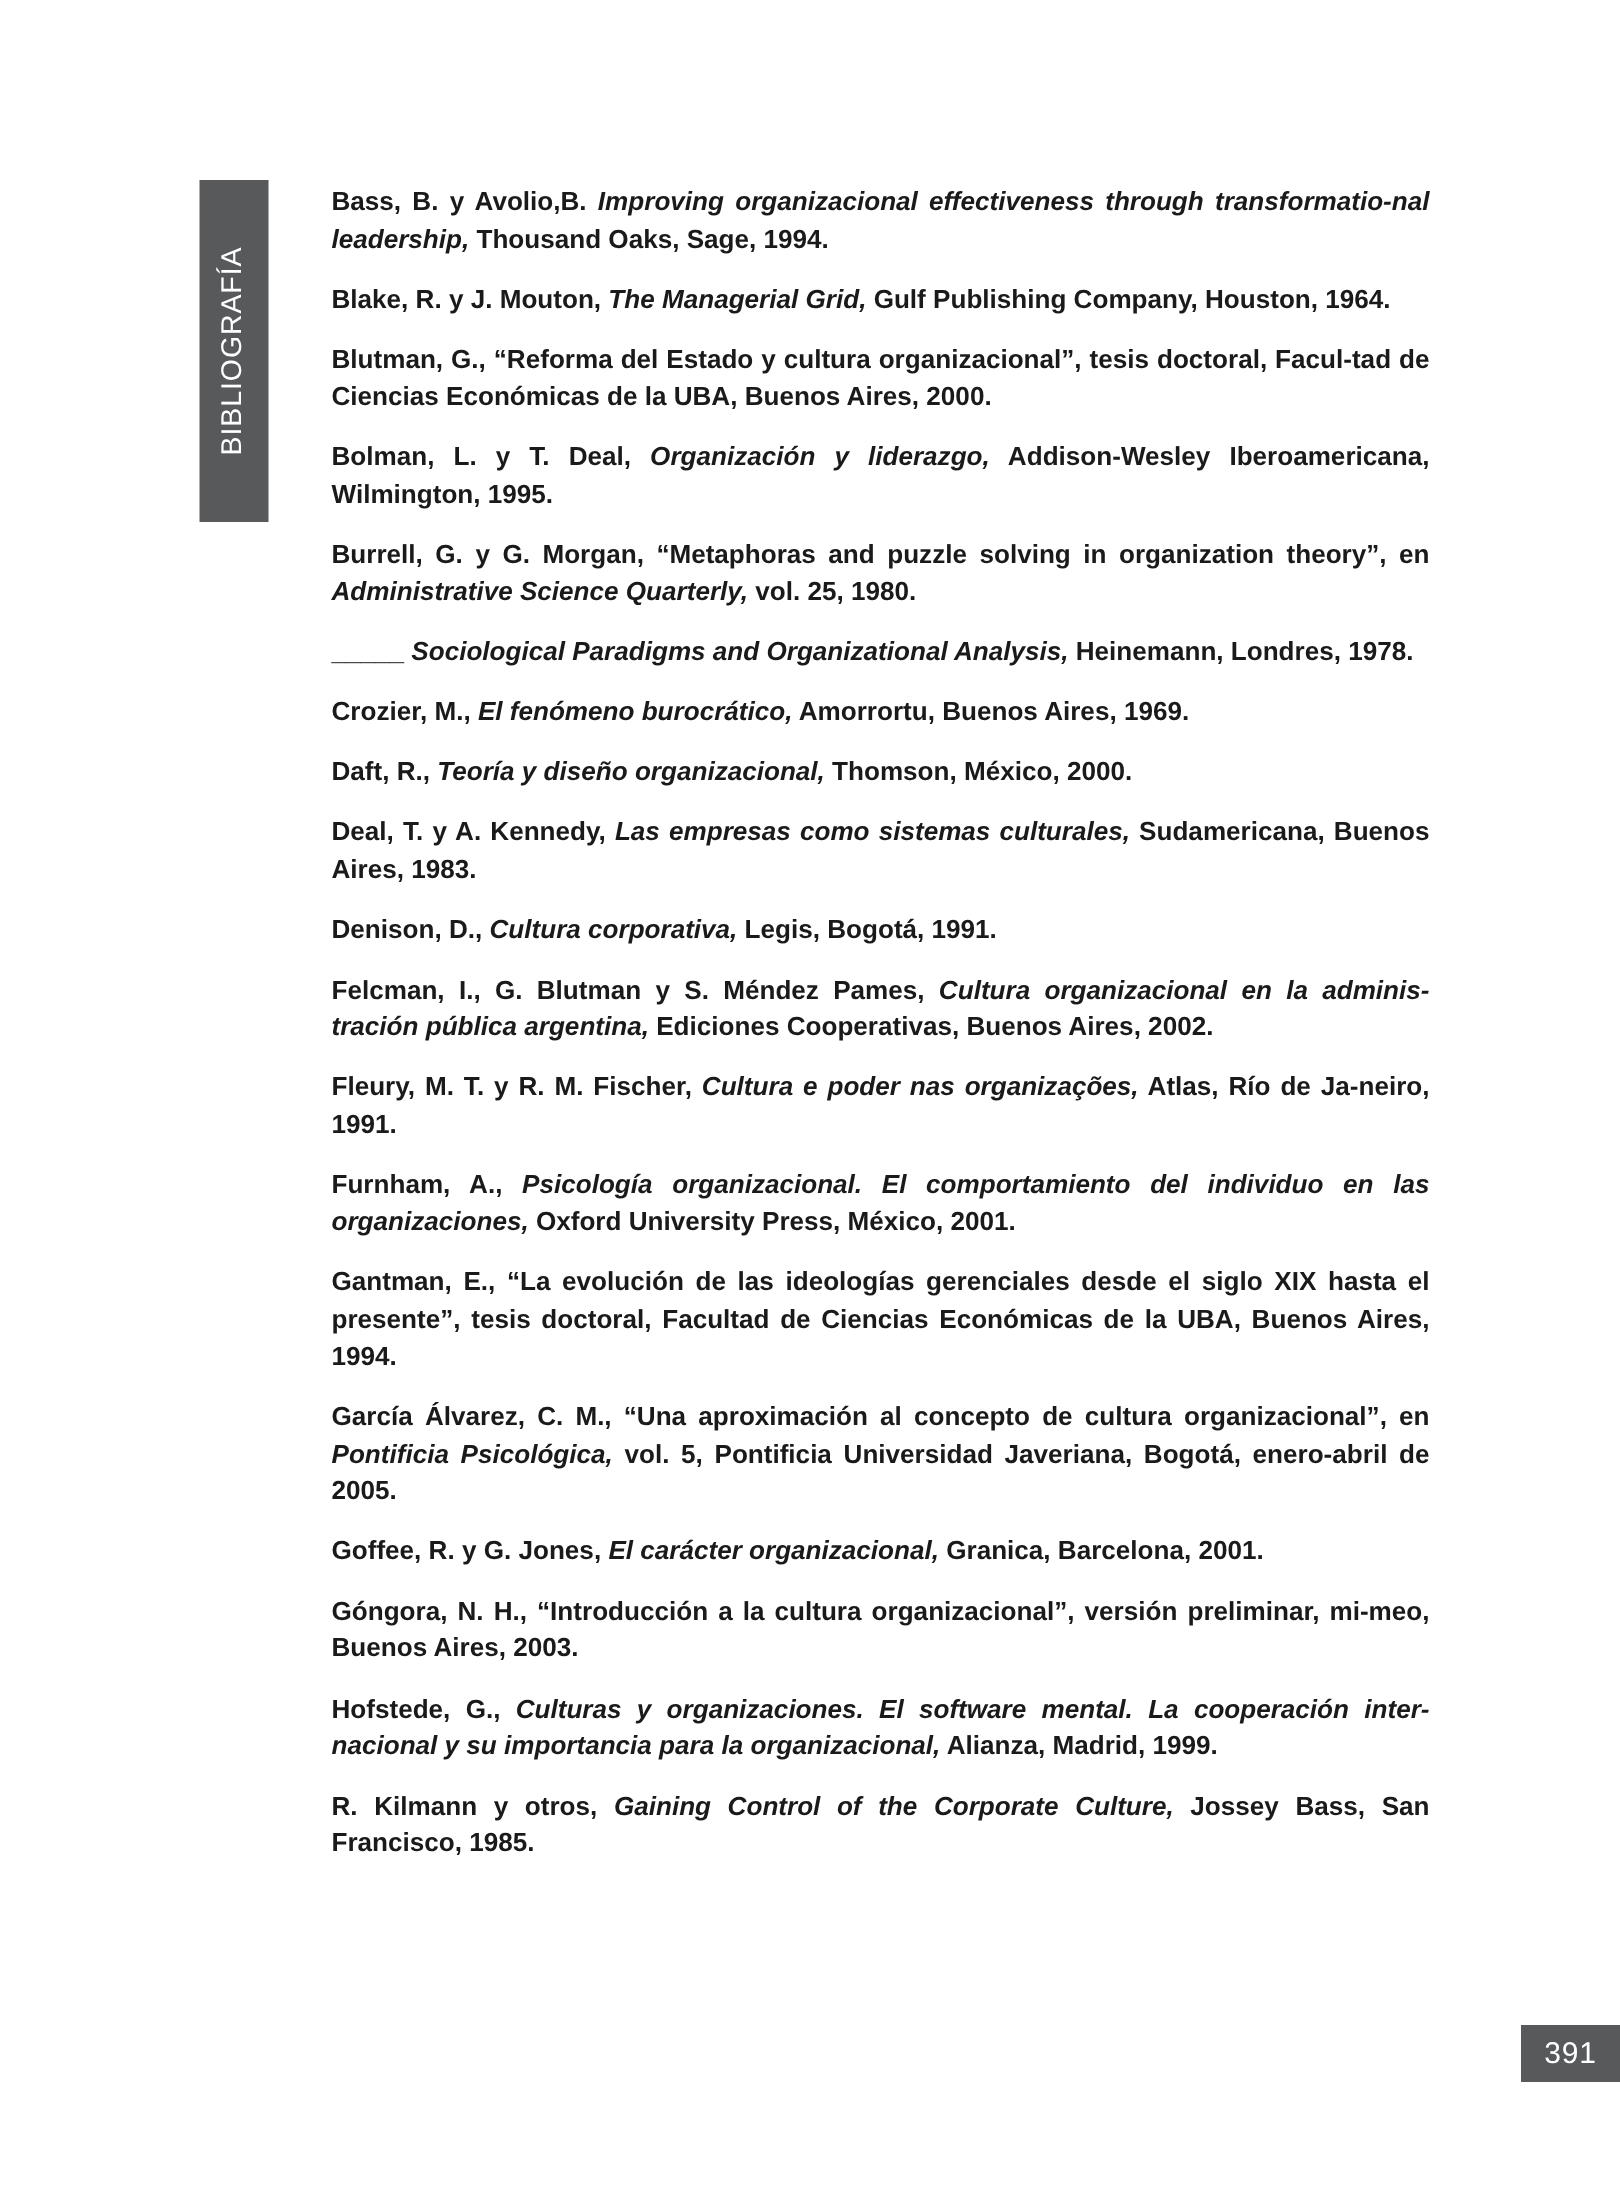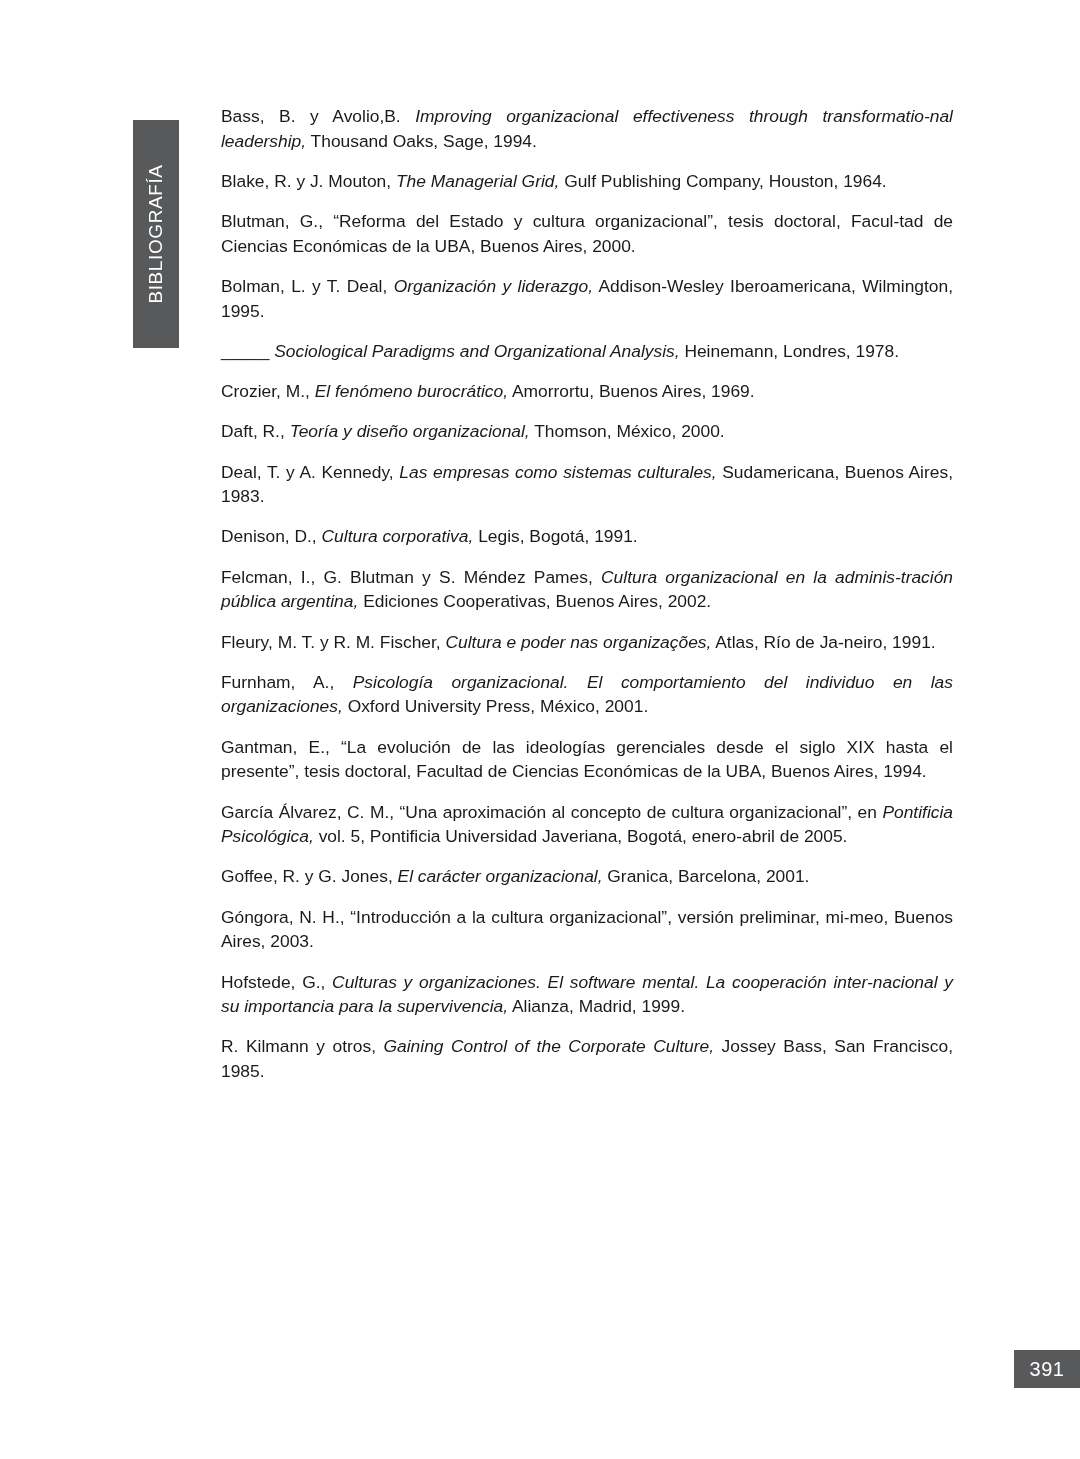--- a/index.html
+++ b/index.html
@@ -36,22 +36,23 @@
     white-space: nowrap;
     color: #ffffff;
     font-size: 19px;
     letter-spacing: 0.6px;
     font-family: "Liberation Sans", sans-serif;
   }
   
   .content {
     position: absolute;
     left: 221px;
-    top: 104px;
+    top: 122px;
     width: 732px;
+    font-weight: bold;
   }
   .ref {
     font-size: 17.4px;
     line-height: 1.42;
     text-align: justify;
     text-justify: inter-word;
     margin: 0 0 15.5px 0;
     color: #1a1a1a;
     hyphens: manual;
   }
@@ -86,31 +87,32 @@
 
   <div class="side-tab">
     <span class="side-tab-label">BIBLIOGRAFÍA</span>
   </div>
 
   <div class="content">
     <p class="ref">Bass, B. y Avolio,B. <i>Improving organizacional effectiveness through transformatio-nal leadership,</i> Thousand Oaks, Sage, 1994.</p>
     <p class="ref">Blake, R. y J. Mouton, <i>The Managerial Grid,</i> Gulf Publishing Company, Houston, 1964.</p>
     <p class="ref">Blutman, G., “Reforma del Estado y cultura organizacional”, tesis doctoral, Facul-tad de Ciencias Económicas de la UBA, Buenos Aires, 2000.</p>
     <p class="ref">Bolman, L. y T. Deal, <i>Organización y liderazgo,</i> Addison-Wesley Iberoamericana, Wilmington, 1995.</p>
+    <p class="ref">Burrell, G. y G. Morgan, “Metaphoras and puzzle solving in organization theory”, en <i>Administrative Science Quarterly,</i> vol. 25, 1980.</p>
     <p class="ref">_____ <i>Sociological Paradigms and Organizational Analysis,</i> Heinemann, Londres, 1978.</p>
     <p class="ref">Crozier, M., <i>El fenómeno burocrático,</i> Amorrortu, Buenos Aires, 1969.</p>
     <p class="ref">Daft, R., <i>Teoría y diseño organizacional,</i> Thomson, México, 2000.</p>
     <p class="ref">Deal, T. y A. Kennedy, <i>Las empresas como sistemas culturales,</i> Sudamericana, Buenos Aires, 1983.</p>
     <p class="ref">Denison, D., <i>Cultura corporativa,</i> Legis, Bogotá, 1991.</p>
     <p class="ref">Felcman, I., G. Blutman y S. Méndez Pames, <i>Cultura organizacional en la adminis-tración pública argentina,</i> Ediciones Cooperativas, Buenos Aires, 2002.</p>
     <p class="ref">Fleury, M. T. y R. M. Fischer, <i>Cultura e poder nas organizações,</i> Atlas, Río de Ja-neiro, 1991.</p>
     <p class="ref">Furnham, A., <i>Psicología organizacional. El comportamiento del individuo en las organizaciones,</i> Oxford University Press, México, 2001.</p>
     <p class="ref">Gantman, E., “La evolución de las ideologías gerenciales desde el siglo XIX hasta el presente”, tesis doctoral, Facultad de Ciencias Económicas de la UBA, Buenos Aires, 1994.</p>
     <p class="ref">García Álvarez, C. M., “Una aproximación al concepto de cultura organizacional”, en <i>Pontificia Psicológica,</i> vol. 5, Pontificia Universidad Javeriana, Bogotá, enero-abril de 2005.</p>
     <p class="ref">Goffee, R. y G. Jones, <i>El carácter organizacional,</i> Granica, Barcelona, 2001.</p>
     <p class="ref">Góngora, N. H., “Introducción a la cultura organizacional”, versión preliminar, mi-meo, Buenos Aires, 2003.</p>
-    <p class="ref">Hofstede, G., <i>Culturas y organizaciones. El software mental. La cooperación inter-nacional y su importancia para la supervivencia,</i> Alianza, Madrid, 1999.</p>
+    <p class="ref">Hofstede, G., <i>Culturas y organizaciones. El software mental. La cooperación inter-nacional y su importancia para la organizacional,</i> Alianza, Madrid, 1999.</p>
     <p class="ref">R. Kilmann y otros, <i>Gaining Control of the Corporate Culture,</i> Jossey Bass, San Francisco, 1985.</p>
   </div>
 
   <div class="page-number">391</div>
 
 </div>
 
 </body></html>

